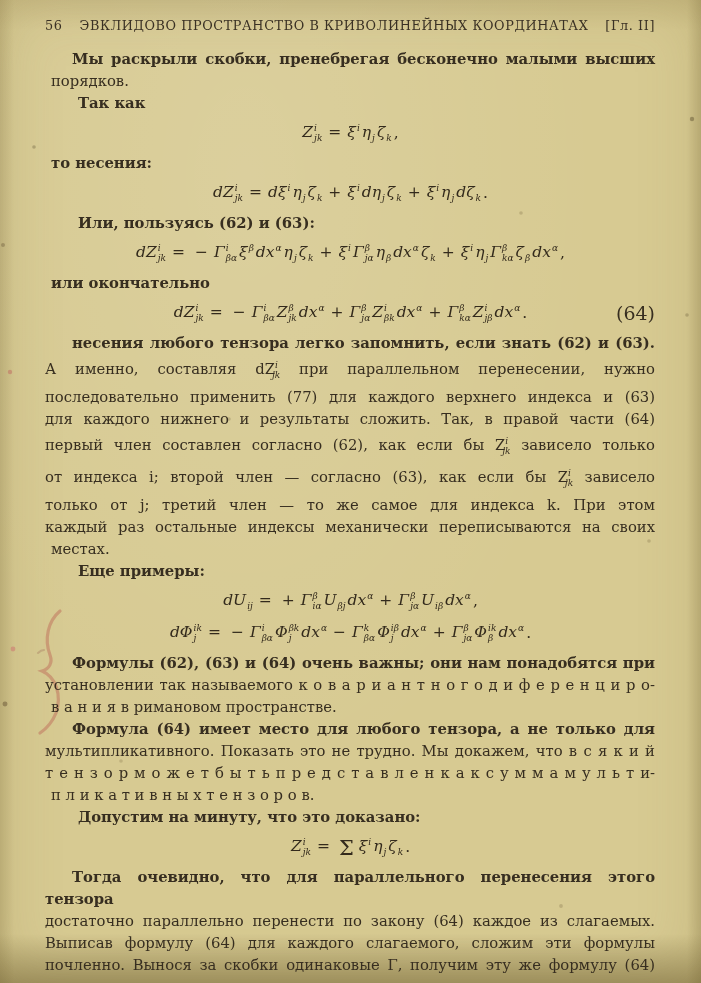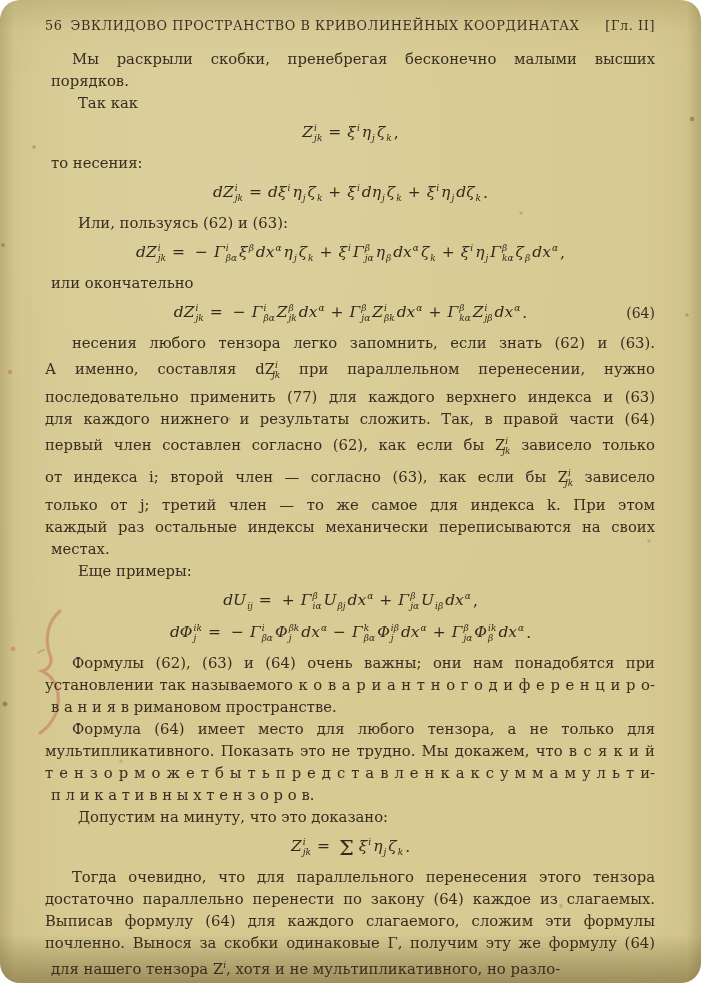--- a/index.html
+++ b/index.html
@@ -6,47 +6,46 @@
   .page{
     position:relative;width:701px;height:983px;box-sizing:border-box;
     background:
       radial-gradient(ellipse at 35% 18%, rgba(255,255,255,.10), rgba(255,255,255,0) 55%),
       linear-gradient(180deg, rgba(120,100,50,.12) 0, rgba(0,0,0,0) 3%, rgba(0,0,0,0) 95%, rgba(80,66,25,.40) 100%),
       linear-gradient(90deg, rgba(100,85,40,.18) 0, rgba(0,0,0,0) 2%, rgba(0,0,0,0) 98%, rgba(100,85,40,.22) 100%),
       #d7ca92;
     box-shadow:inset 0 0 60px rgba(140,120,60,.25);
     font-family:"DejaVu Serif", serif;
     color:#352c1e;
-    border-radius:20px;
   }
   .inner{position:relative;padding:18px 46px 0 45px;}
   .hdr{display:flex;justify-content:space-between;align-items:baseline;
        font-size:12.8px;letter-spacing:.6px;margin-bottom:15px;color:#3a3124;}
-  .hdr .t{text-align:left;flex:1;padding:0 8px;}
+  .hdr .t{text-align:center;flex:1;padding:0 8px;}
   .para{font-size:14.8px;line-height:22px;color:#372e20;}
   .para .ln{text-align:justify;text-align-last:justify;}
   .para .ln:last-child{text-align-last:left;margin-left:6px;}
-  .para .ln:first-child{text-indent:27px;}
+  .para .ln:first-child{text-indent:27px;font-weight:bold;}
   .para.flush .ln:first-child{text-indent:0;}
   .isup,.isub{font-size:9px;font-style:italic;}
   .isup{vertical-align:6px;}
   .isub{vertical-align:-4px;margin-left:-6px;}
   .formula{display:flex;justify-content:center;align-items:center;
            font-style:italic;font-size:15.5px;margin:6px 0;min-height:26px;color:#332a1c;}
   .tok{display:inline-flex;align-items:center;margin:0 1px;}
   .tok .base{line-height:1;}
   .tok .base.big{font-size:21px;font-style:normal;transform:translateY(1px);margin:0 3px;}
   .stack{display:inline-flex;flex-direction:column;align-items:flex-start;
          font-size:9px;line-height:1.15;margin-left:1px;}
   .stack .u,.stack .d{display:block;min-height:10px;}
   .op{margin:0 5px;font-style:normal;line-height:1;}
   .punct{margin-left:1px;font-style:normal;}
   .eqrow{position:relative;}
   .eqnum{position:absolute;right:0;top:50%;transform:translateY(-50%);
-         font-size:14px;font-style:normal;color:#372e20;}
+         font-size:19px;font-style:normal;color:#372e20;}
   .margin-mark{position:absolute;left:36px;top:603px;width:36px;height:138px;pointer-events:none;}
   .specks{position:absolute;left:0;top:0;width:2px;height:2px;border-radius:50%;
     box-shadow:
       691px 118px 0 1.2px rgba(70,58,32,.38),
       33px 146px 0 .8px rgba(70,58,32,.28),
       686px 314px 0 .8px rgba(70,58,32,.25),
       9px 371px 0 1.2px rgba(190,95,90,.45),
       12px 648px 0 1.4px rgba(205,110,110,.50),
       4px 703px 0 1.5px rgba(80,60,35,.40),
       2px 244px 0 1px rgba(80,60,35,.30),

